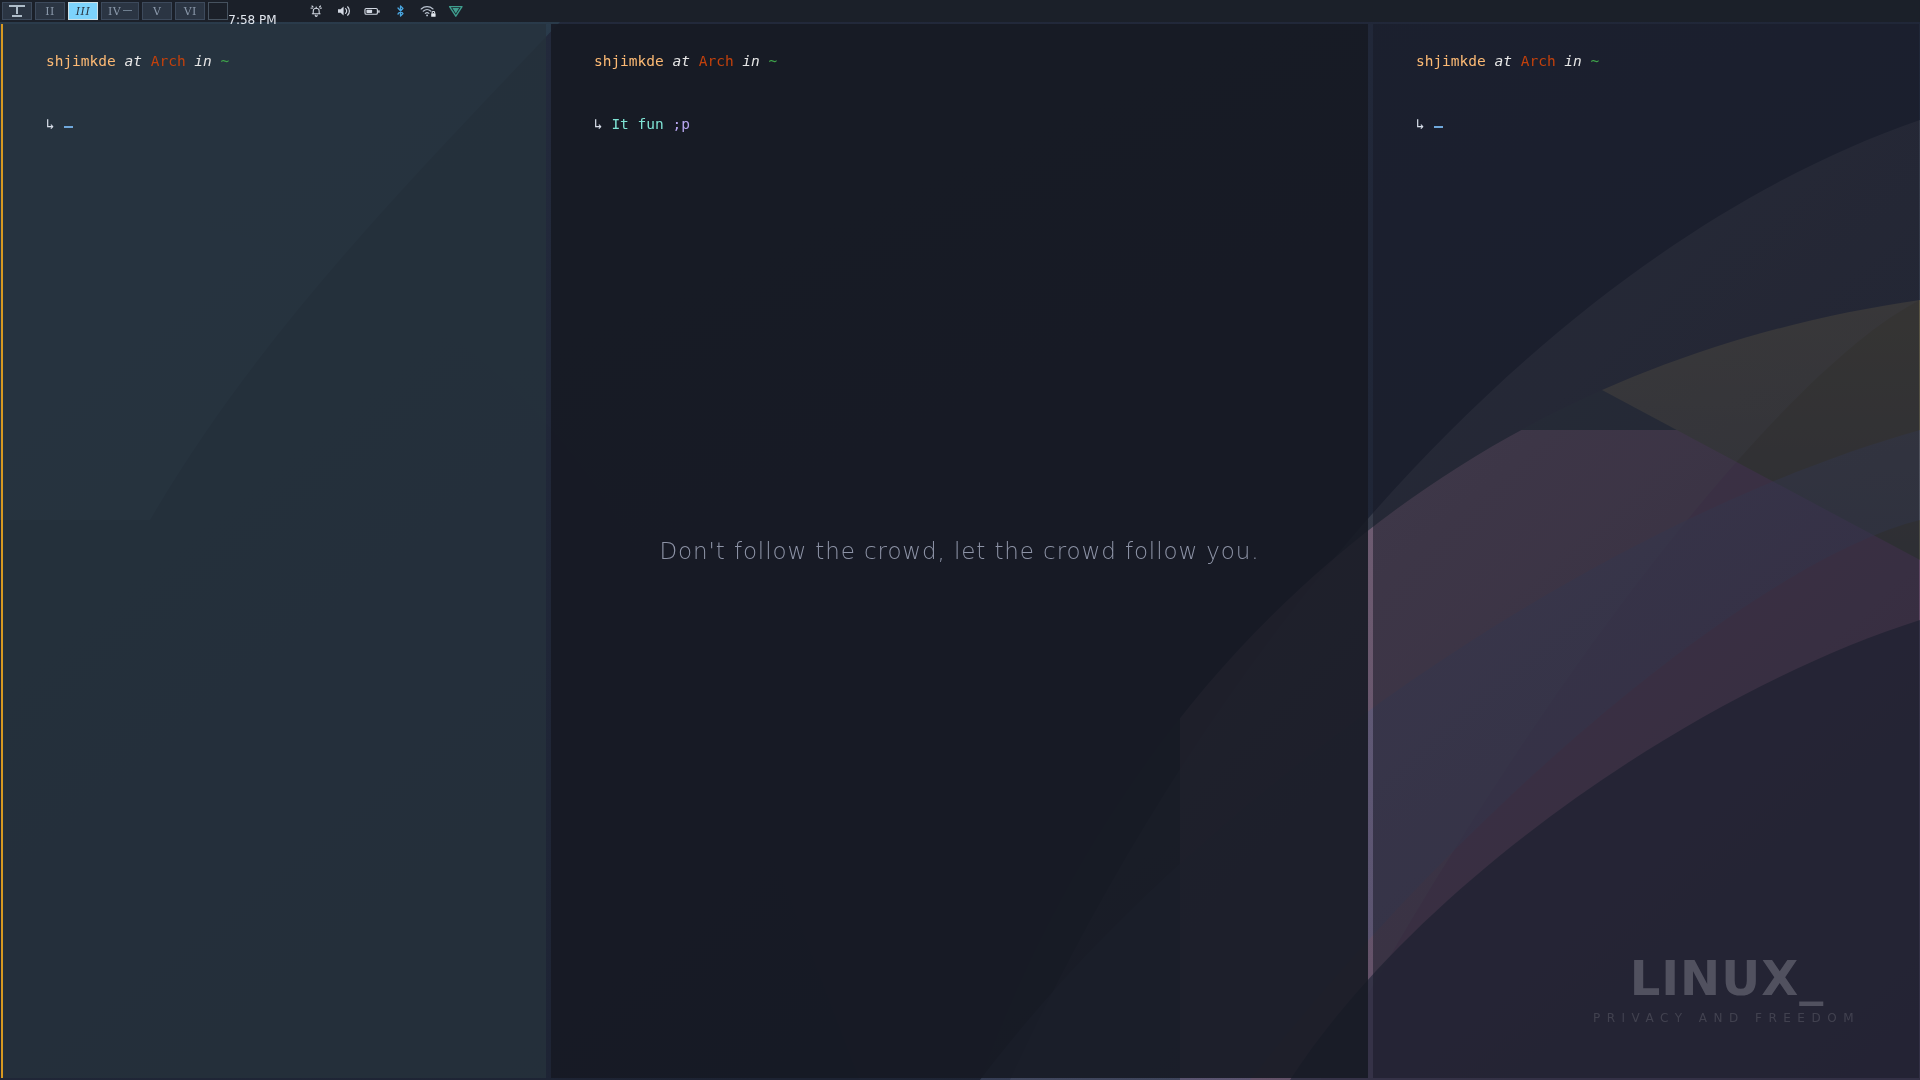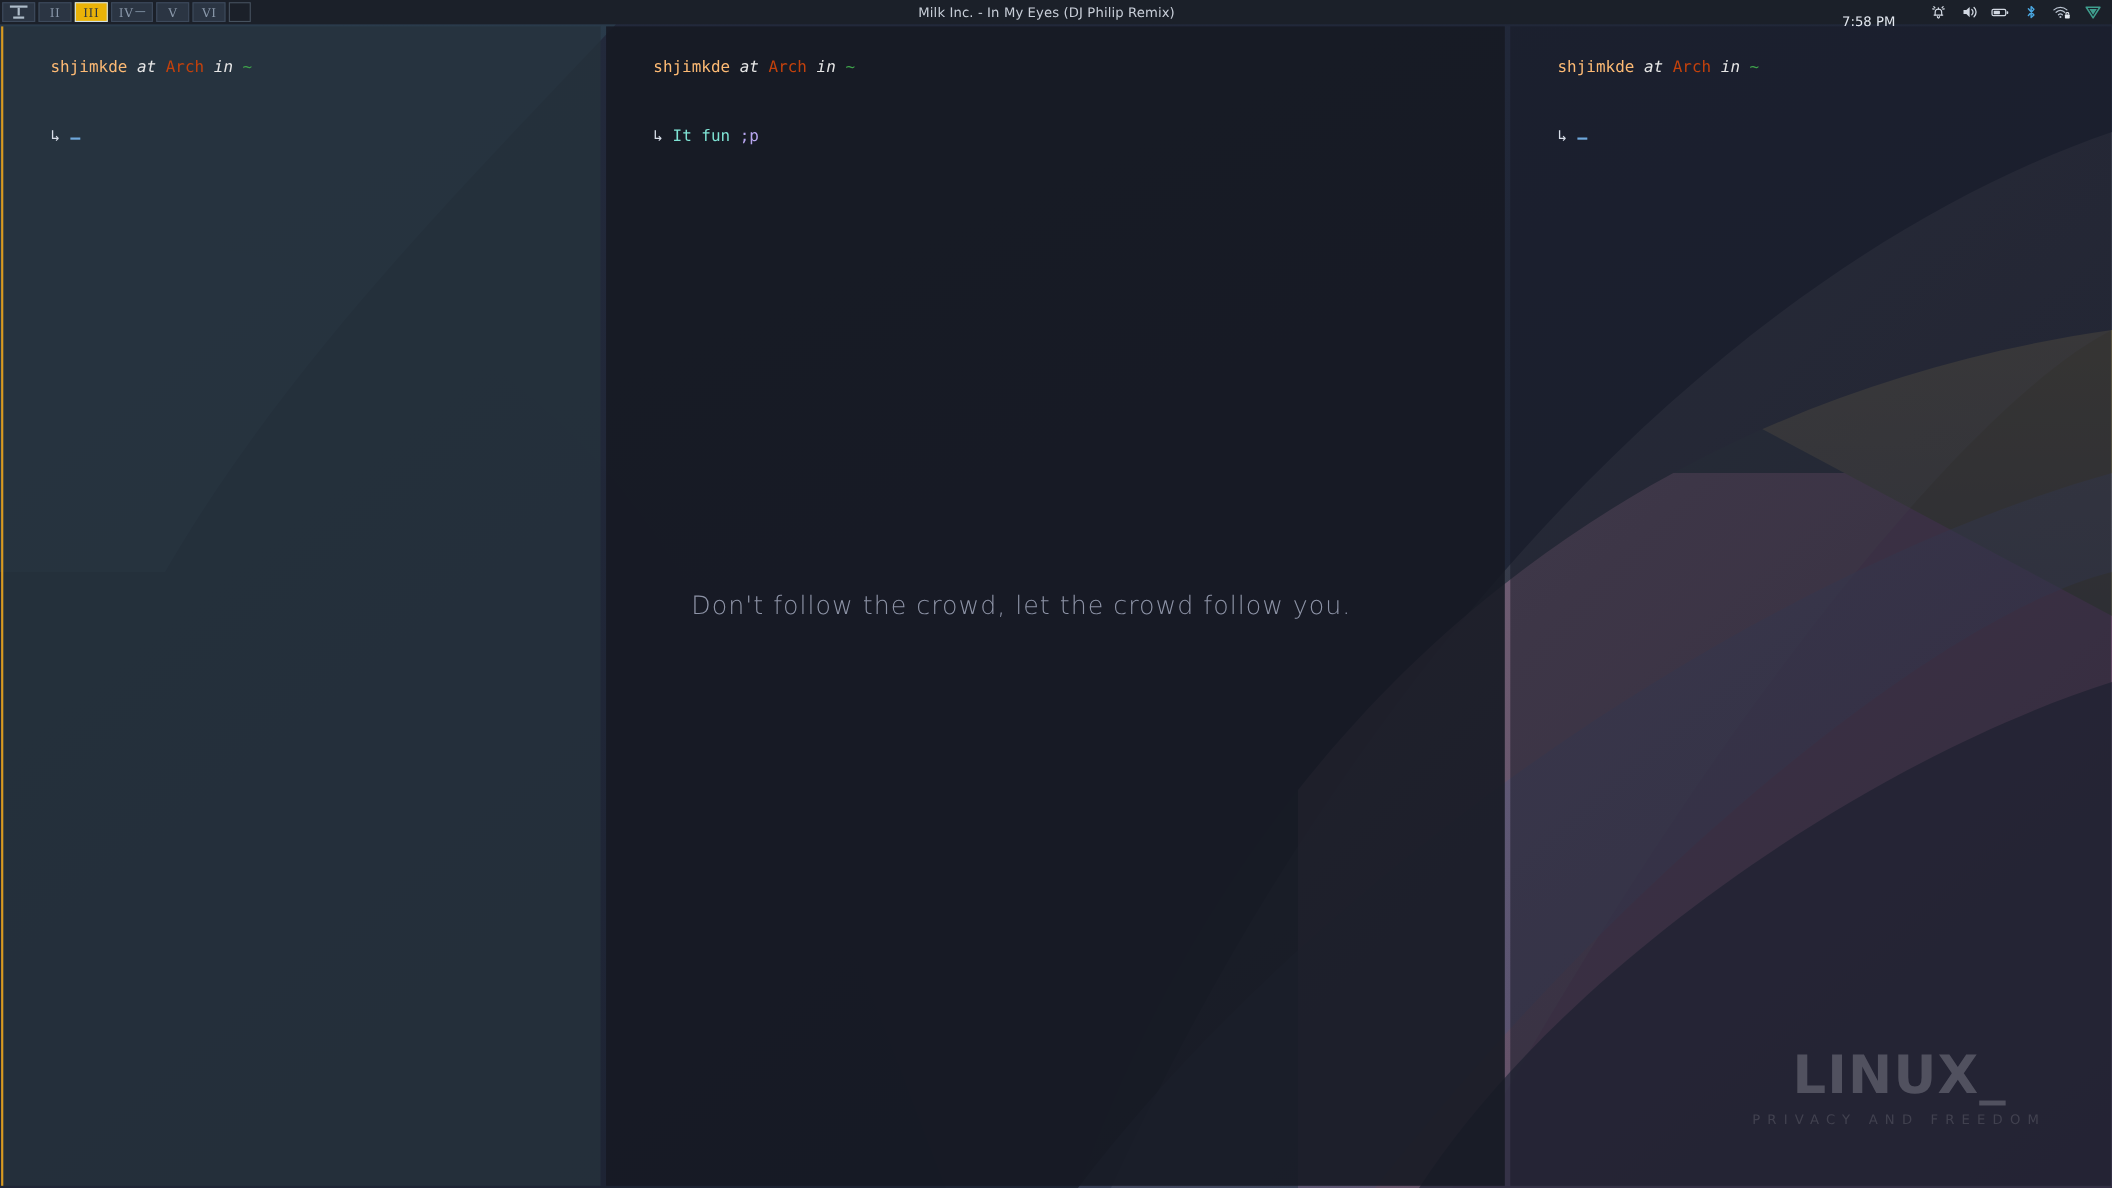--- a/index.html
+++ b/index.html
@@ -25,21 +25,21 @@
   .tag {
     position:relative;
     min-width:30px; padding:0 6px;
     display:flex; align-items:center; justify-content:center;
     background:#2b3543;
     border:1px solid #3d4a5c;
     color:#8b99ab;
     font-size:11px; letter-spacing:0.5px;
     font-family:"DejaVu Serif", serif;
   }
-  .tag.selected { background:#eab308; border-color:#cfe0e6; color:#2a3440; }
+  .tag.selected { background:#7dd3fc; border-color:#cfe0e6; color:#2a3440;font-style:italic; }
 
   
   .layout-glyph { display:block; width:16px; height:12px; position:relative; }
   .layout-glyph::before {
     content:""; position:absolute; left:0; top:0; width:16px; height:2px; background:#aebcc9;
   }
   .layout-glyph::after {
     content:""; position:absolute; left:7px; top:2px; width:2px; height:7px; background:#aebcc9;
   }
   .layout-glyph i {
@@ -93,21 +93,21 @@
   .arrow { color:#d8dee9; }
   .cmd-cyan { color:#7fe3d4; }
   .cmd-purple { color:#b8a6f0; }
   .cursor {
     display:inline-block; width:9px; height:2px; background:#6fa8dc;
     vertical-align:baseline; margin-left:9px; position:relative; top:-1px;
   }
 
   
   #quote {
-    position:absolute; left:520px; top:24px; width:817px; height:1054px;
+    position:absolute; left:551px; top:24px; width:817px; height:1054px;
     display:flex; align-items:center; justify-content:center;
     pointer-events:none;
   }
   #quote span {
     color:#8d93a6; font-size:23px; letter-spacing:0.9px;
     font-family:"DejaVu Sans", sans-serif; font-weight:300;
     white-space:nowrap;
   }
 
   
@@ -259,21 +259,20 @@
       <span>V</span>
     </div>
 
     <div class="tag">
       <span>VI</span>
     </div>
 
     <div class="tag tag-empty"></div>
   </div>
 
-  <div id="title">Milk Inc. - In My Eyes (DJ Philip Remix)</div>
 
   <div id="tray">
     <div id="clock">7:58 PM</div>
 
     <div class="tray-ico">
       <svg width="15" height="14" viewBox="0 0 15 14">
         <g fill="none" stroke="#d2d8e2" stroke-width="1.1" stroke-linecap="round">
           <path d="M4.2 9.6 C4.2 6.4 4.0 4.2 7.2 4.2 C10.4 4.2 10.2 6.4 10.2 9.6"></path>
           <path d="M3.3 9.7 L11.1 9.7"></path>
           <path d="M6.2 11.1 C6.2 11.9 6.6 12.4 7.2 12.4 C7.8 12.4 8.2 11.9 8.2 11.1"></path>

